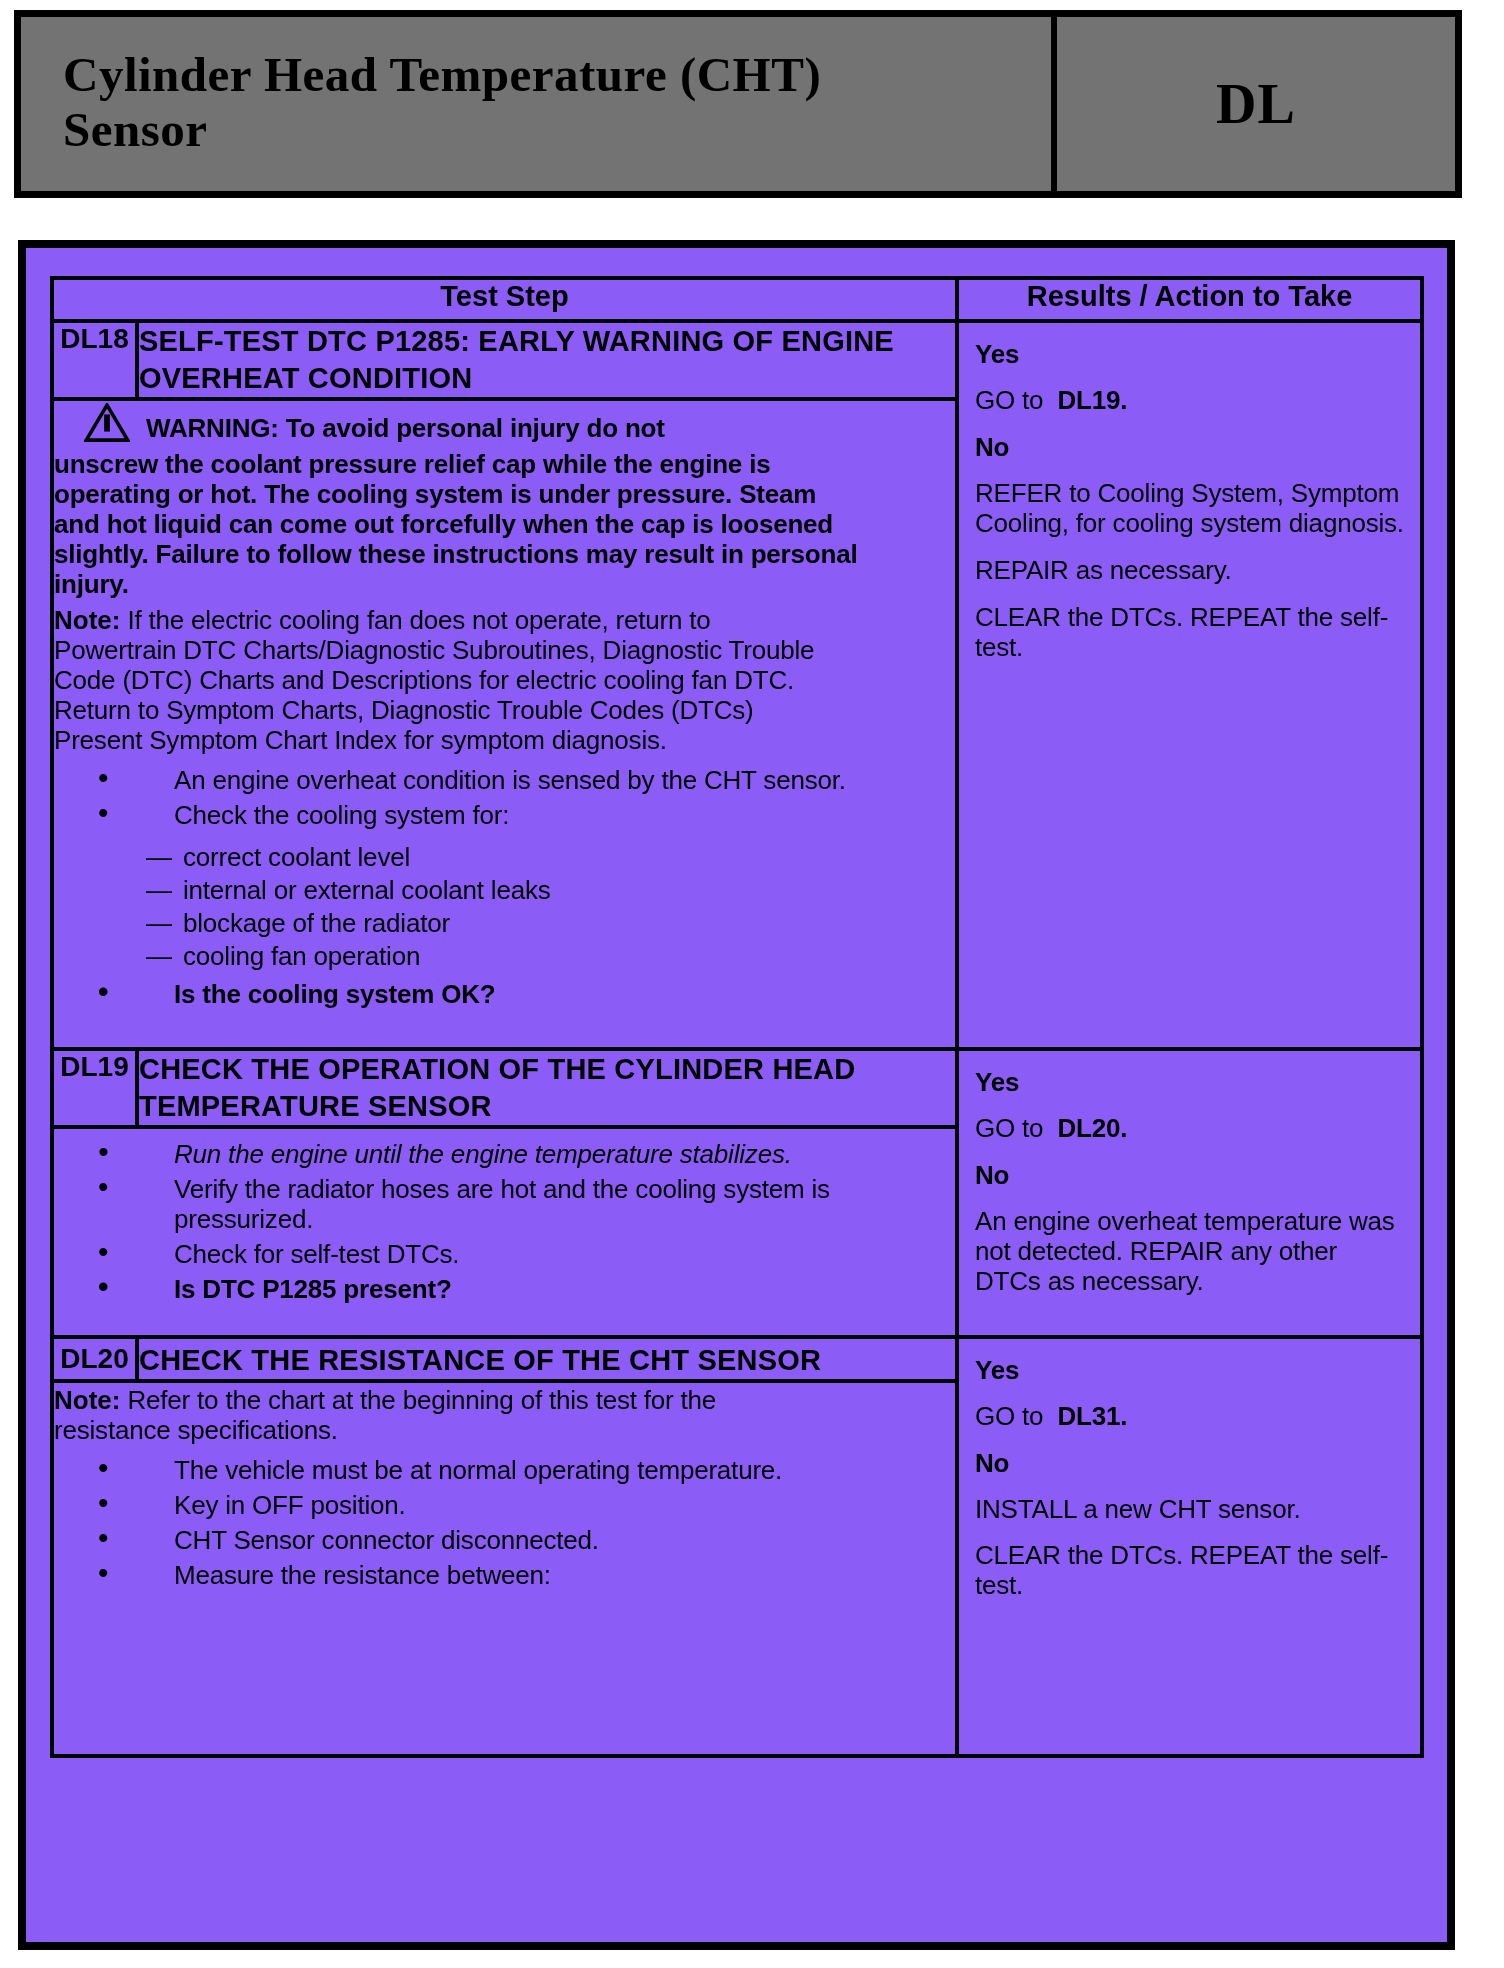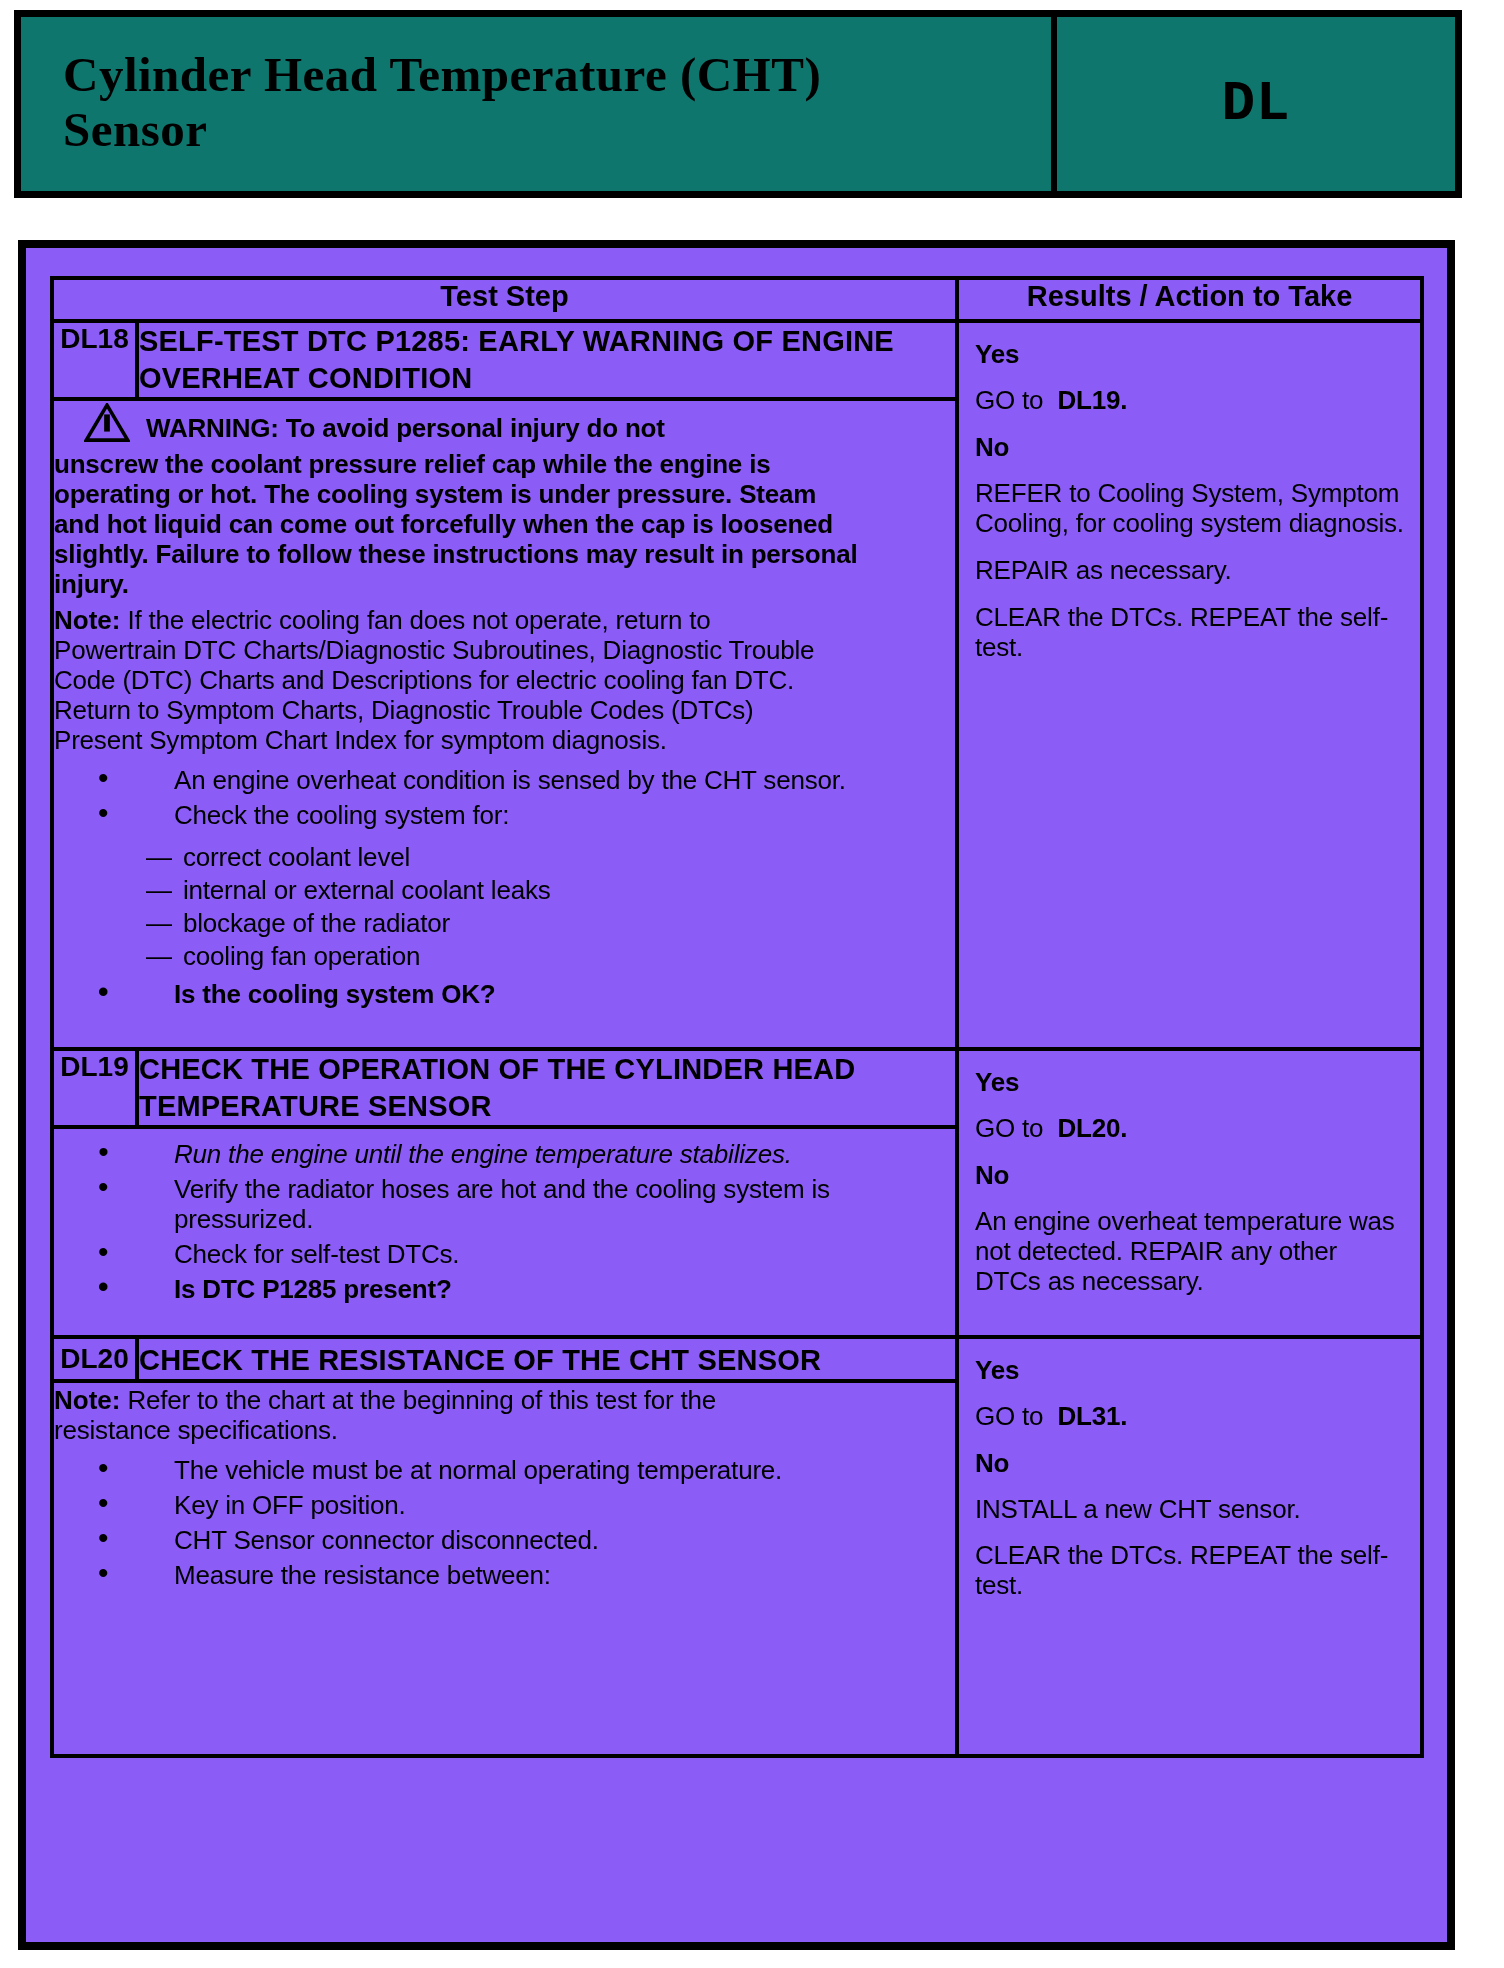--- a/index.html
+++ b/index.html
@@ -4,32 +4,32 @@
 <style>
   html,body { margin:0; padding:0; }
   body {
     width:1504px; height:1968px; background:#ffffff; color:#000;
     font-family:"Liberation Sans", sans-serif; position:relative;
     -webkit-font-smoothing:antialiased;
   }
   
   .hdr-box {
     position:absolute; left:14px; top:10px; width:1448px; height:188px;
-    border:7px solid #000; box-sizing:border-box; display:flex; background:#0f766e;
+    border:7px solid #000; box-sizing:border-box; display:flex; background:#737373;
   }
   .hdr-title-cell { flex:1; padding:30px 20px 0 42px; }
   .hdr-title {
     font-family:"Liberation Serif", serif; font-weight:bold;
     font-size:49px; line-height:1.13; max-width:900px; letter-spacing:0.5px;
   }
   .hdr-code-cell {
     width:398px; border-left:6px solid #000;
     display:flex; align-items:center; justify-content:center;
   }
-  .hdr-code { font-family:Liberation Mono, monospace; font-weight:bold; font-size:56px; letter-spacing:1px; }
+  .hdr-code { font-family:Liberation Serif, serif; font-weight:bold; font-size:56px; letter-spacing:1px; }
 
   
   .outer-box {
     position:absolute; left:18px; top:240px; width:1437px; height:1710px;
     border:8px solid #000; box-sizing:border-box; background:#8b5cf6;
   }
 
   
   table.test { border-collapse:collapse; table-layout:fixed; width:1370px;
     position:absolute; left:24px; top:28px; }

